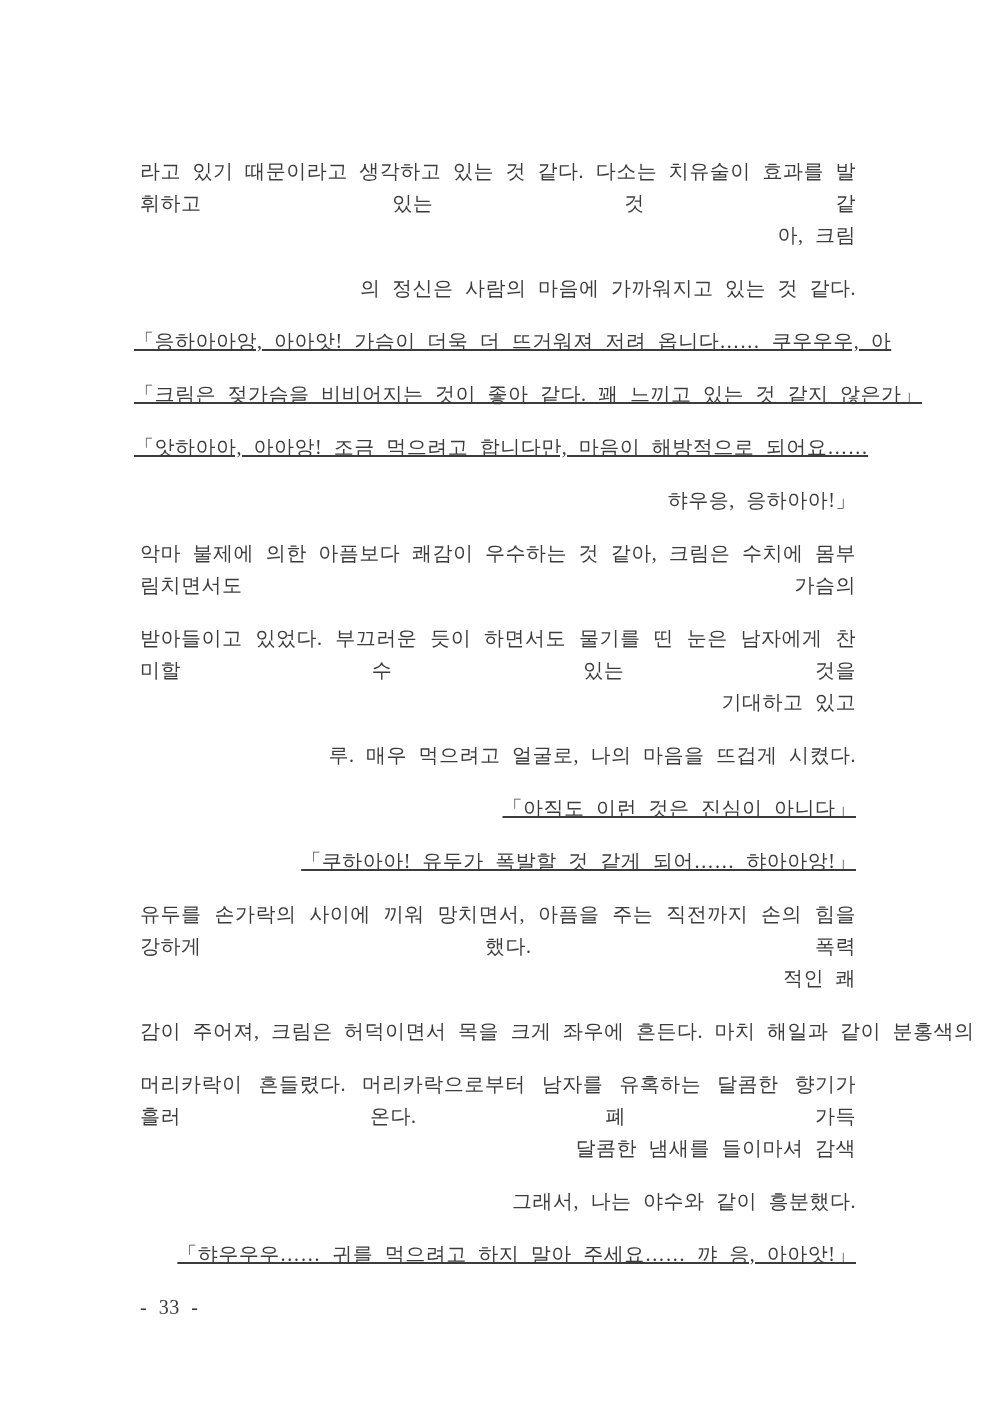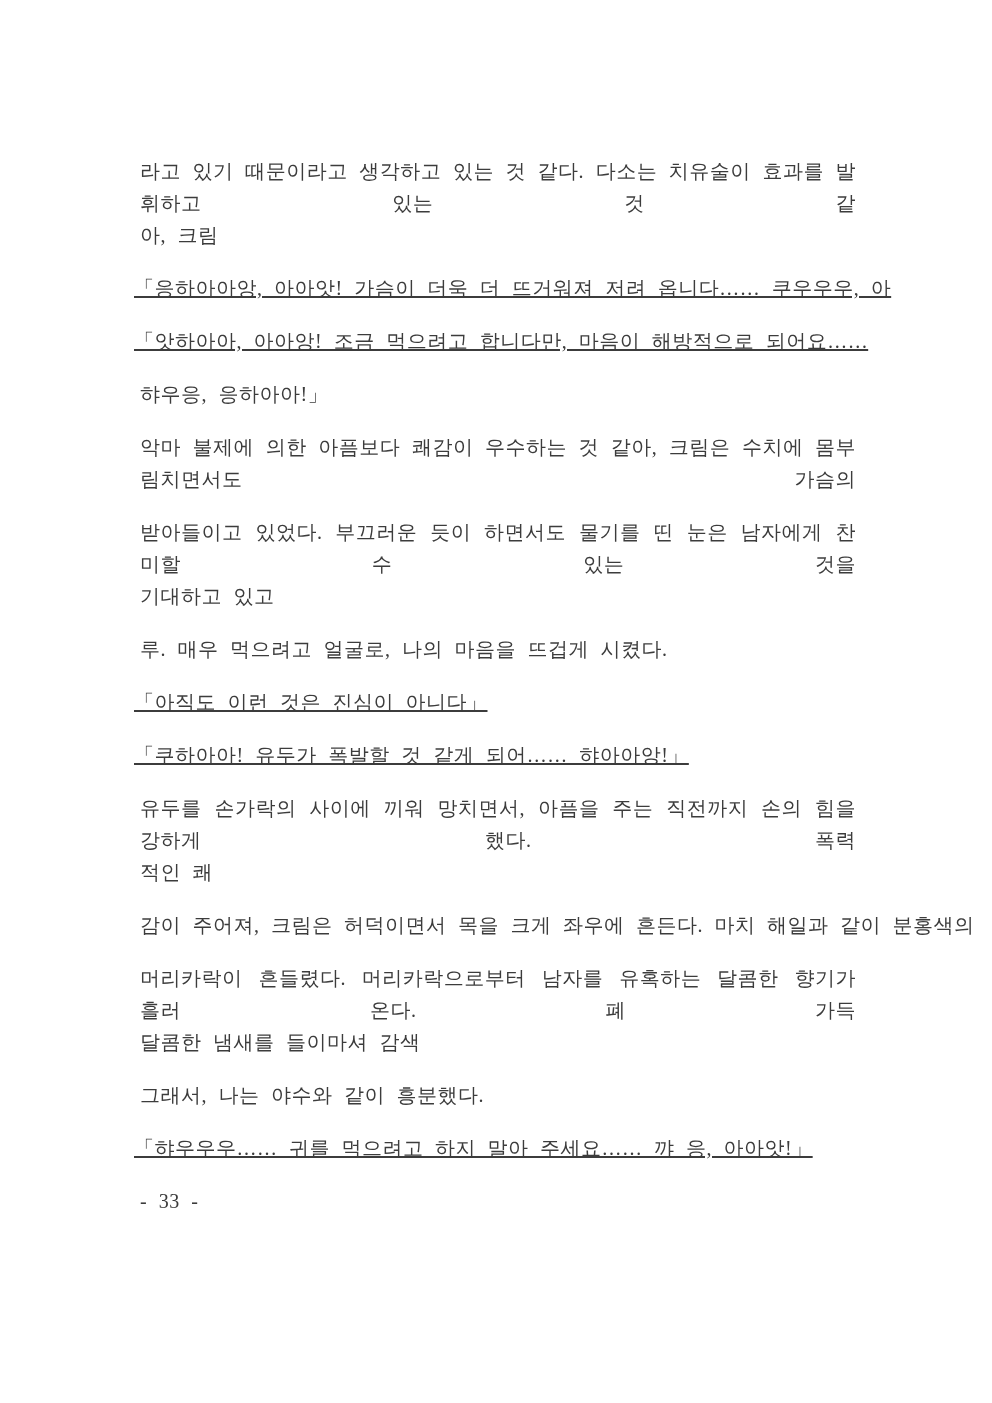--- a/index.html
+++ b/index.html
@@ -30,21 +30,21 @@
     color: #3c3c3c;
     font-size: 20px;
   }
   .para {
     margin: 0 0 21px 0;
   }
   .line {
     line-height: 32px;
     word-spacing: 6px;
     letter-spacing: 0.5px;
-    text-align: left;
+    text-align: right;
     white-space: nowrap;
   }
   
   .line.stretch {
     white-space: normal;
     text-align: justify;
     text-align-last: justify;
   }
   
   .line.hang {
@@ -62,21 +62,27 @@
 <body>
 
 <div class="page">
   <main class="text-block">
     <div id="paragraphs">
         <div class="para">
           <div class="line stretch">라고 있기 때문이라고 생각하고 있는 것 같다. 다소는 치유술이 효과를 발휘하고 있는 것 같</div>
           <div class="line">아, 크림</div>
         </div>
         <div class="para">
+          <div class="line">의 정신은 사람의 마음에 가까워지고 있는 것 같다.</div>
+        </div>
+        <div class="para">
           <div class="line hang">「응하아아앙, 아아앗! 가슴이 더욱 더 뜨거워져 저려 옵니다…… 쿠우우우, 아</div>
+        </div>
+        <div class="para">
+          <div class="line hang">「크림은 젖가슴을 비비어지는 것이 좋아 같다. 꽤 느끼고 있는 것 같지 않은가」</div>
         </div>
         <div class="para">
           <div class="line hang">「앗하아아, 아아앙! 조금 먹으려고 합니다만, 마음이 해방적으로 되어요……</div>
         </div>
         <div class="para">
           <div class="line">햐우응, 응하아아!」</div>
         </div>
         <div class="para">
           <div class="line stretch">악마 불제에 의한 아픔보다 쾌감이 우수하는 것 같아, 크림은 수치에 몸부림치면서도 가슴의</div>
         </div>

